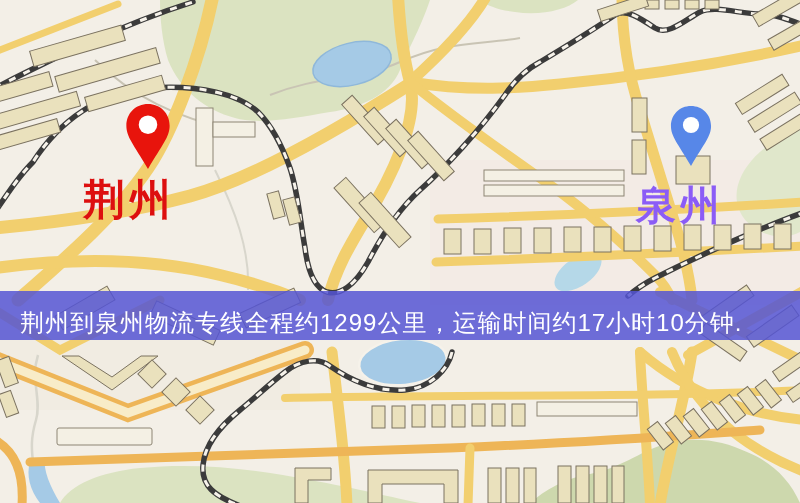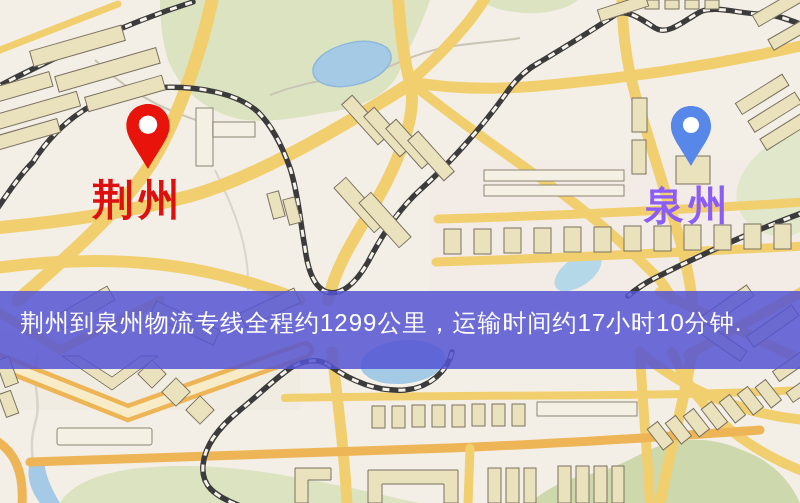--- a/index.html
+++ b/index.html
@@ -19,32 +19,32 @@
   .rww{fill:none;stroke:#f6f2ea;stroke-width:3;stroke-dasharray:7 9;}
   .bld{fill:#eae1bd;stroke:#7b7260;stroke-width:1;}
   .bldw{fill:#f4f0e4;stroke:#8d8574;stroke-width:1;}
   .grn{fill:#dbe3c1;}
   .grn2{fill:#cdd8ad;}
   .grn3{fill:#e0e7cb;}
   .wtr{fill:#a5cae6;}
 
   
   .banner{
-    position:absolute;left:0;top:291px;width:800px;height:78px;
+    position:absolute;left:0;top:291px;width:800px;height:49px;
     background:rgba(85,85,212,0.85);
     color:#ffffff;font-size:24px;line-height:64px;
     padding-left:20px;box-sizing:border-box;
     white-space:nowrap;letter-spacing:1px;
     z-index:30;
   }
 
   
   .city-label{
     position:absolute;z-index:25;font-weight:600;
-    text-align:center;letter-spacing:4px;white-space:nowrap;
+    letter-spacing:4px;white-space:nowrap;
   }
   .origin-label{left:83px;top:172px;width:110px;font-size:42px;color:#dd0f0f;}
   .dest-label{left:636px;top:178px;width:104px;font-size:40px;color:#8b5cf6;}
 
   
   .pin{position:absolute;z-index:20;}
   .pin-origin{left:123px;top:102px;}
   .pin-dest{left:668px;top:104px;}
 </style>
 </head>

